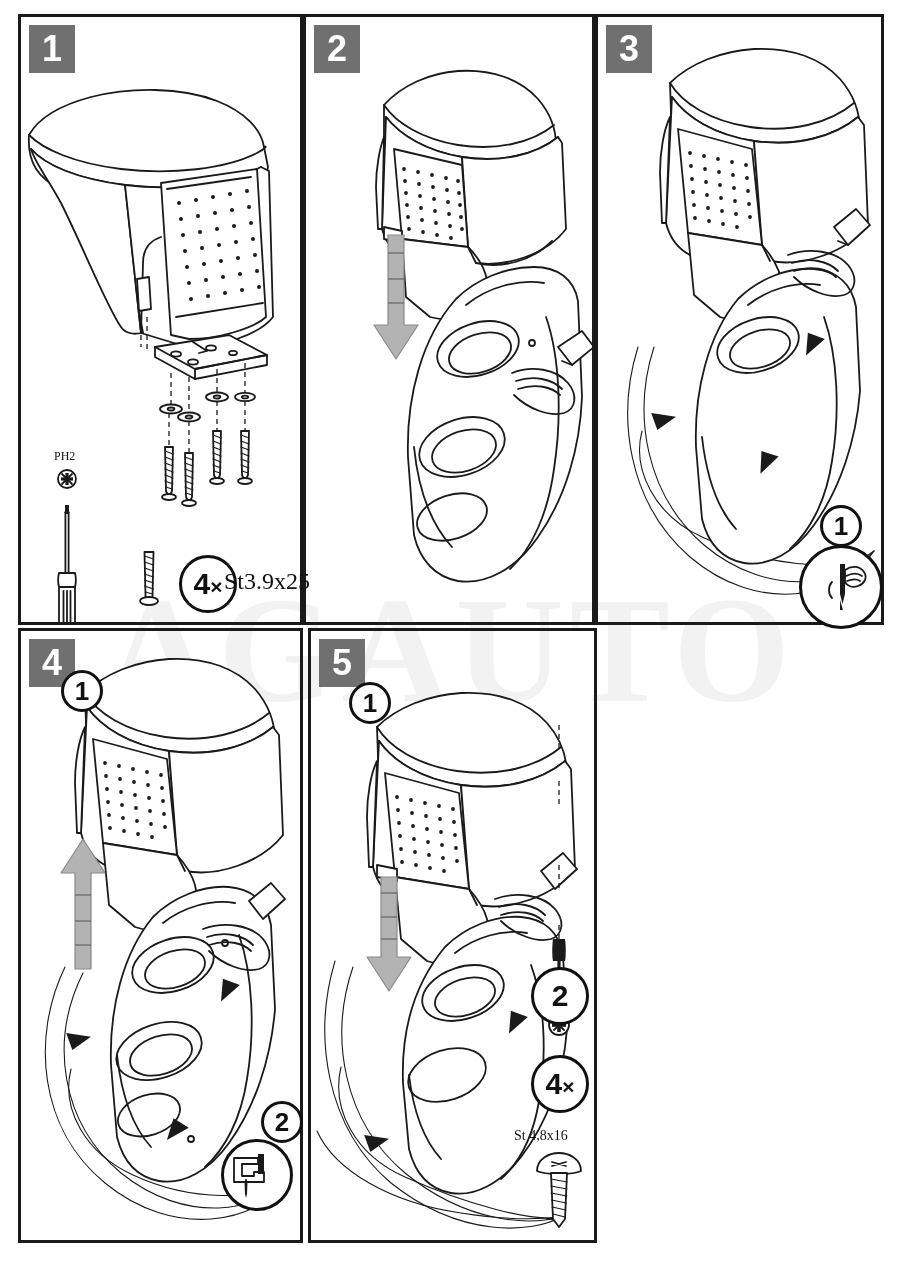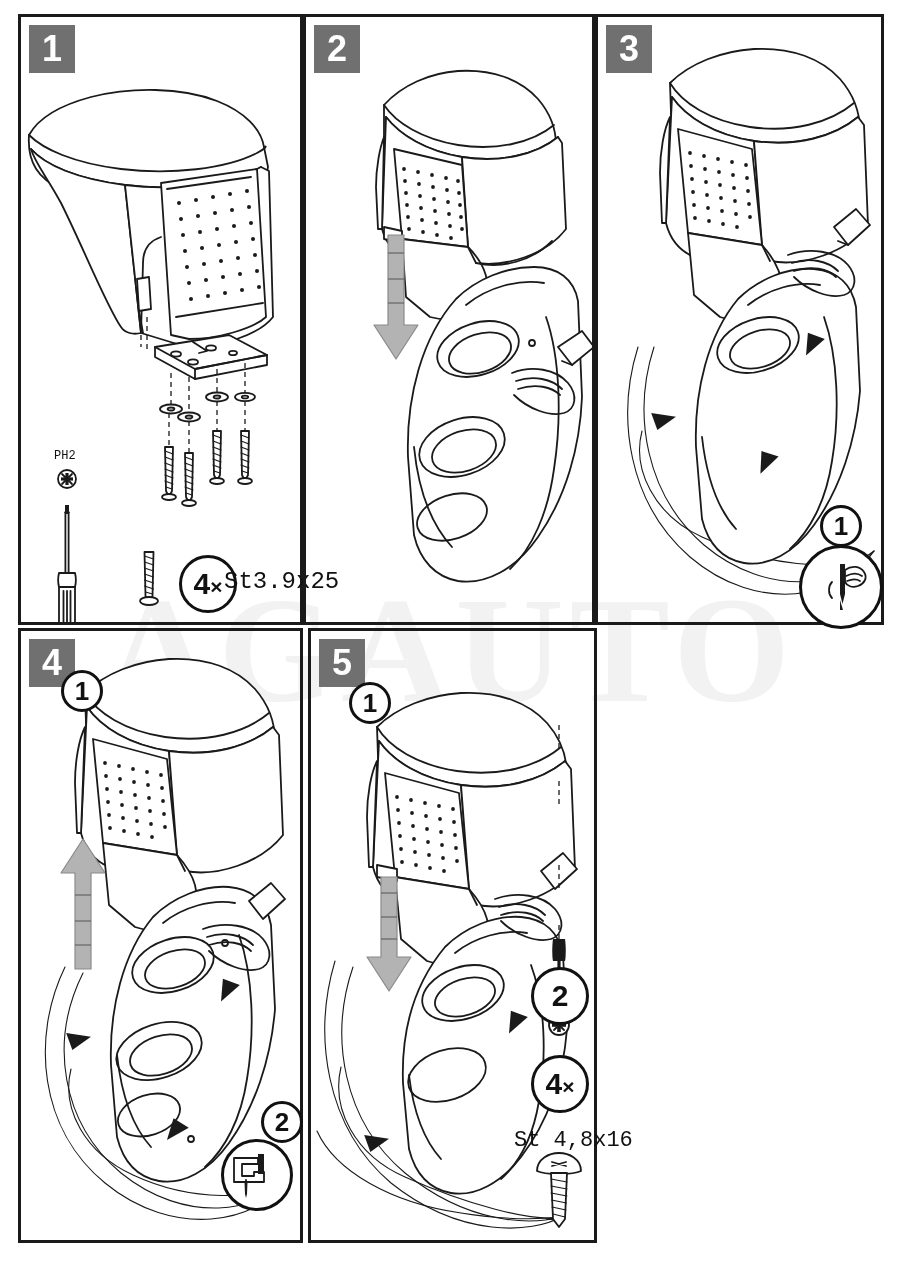--- a/index.html
+++ b/index.html
@@ -35,23 +35,23 @@
     position:absolute;border:3px solid #111;border-radius:50%;
     background:#fff;text-align:center;font-weight:bold;
     font-family:"Liberation Sans", sans-serif;z-index:7;box-sizing:border-box;
   }
   .circ.step{width:42px;height:42px;line-height:36px;font-size:26px;}
   .circ.qty{width:58px;height:58px;line-height:52px;font-size:30px;}
   .circ.qty .x{font-size:21px;}
   .circ.tool{width:72px;height:72px;background:#fff;}
   .circ.tool.big{width:84px;height:84px;}
 
-  .label{position:absolute;font-family:Liberation Mono, monospace;z-index:7;white-space:nowrap;text-align:center;}
+  .label{position:absolute;font-family:Liberation Serif, serif;z-index:7;white-space:nowrap;text-align:center;}
   .label.sz{font-size:24px;}
-  .label.sz-s{font-size:22px;}
+  .label.sz-s{font-size:14px;}
   .label.ph{font-size:12px;}
 
   svg{display:block;overflow:visible;}
   .ln{fill:none;stroke:#1a1a1a;stroke-width:1.8;stroke-linejoin:round;stroke-linecap:round;}
   .ln-t{fill:none;stroke:#1a1a1a;stroke-width:1.1;stroke-linecap:round;}
   .ln-h{fill:none;stroke:#555;stroke-width:1.0;}
   .dash{fill:none;stroke:#1a1a1a;stroke-width:1.3;stroke-dasharray:5 4;}
   .fillw{fill:#ffffff;stroke:#1a1a1a;stroke-width:1.8;stroke-linejoin:round;}
   .fillk{fill:#1a1a1a;stroke:none;}
   .arrowgray{fill:#b3b3b3;stroke:#8a8a8a;stroke-width:1.2;stroke-linejoin:round;}

